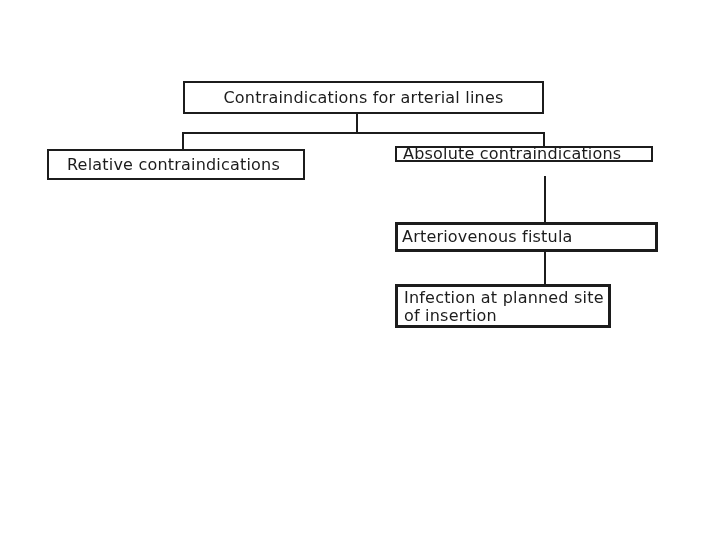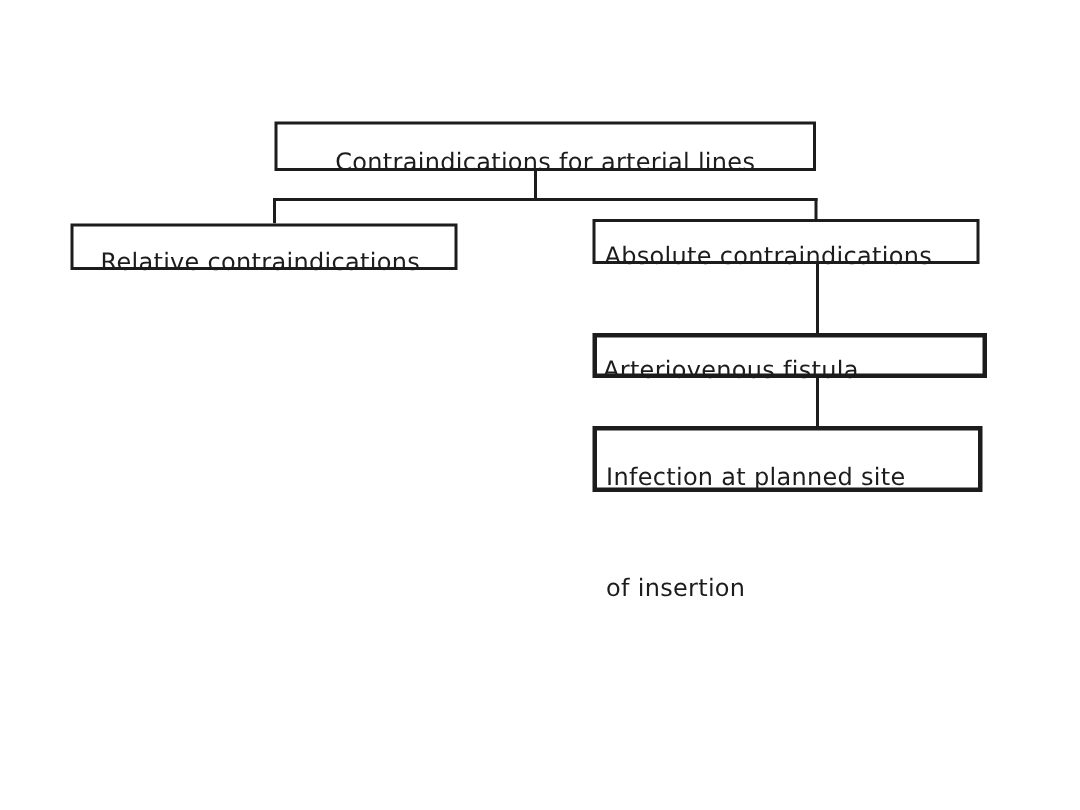--- a/index.html
+++ b/index.html
@@ -21,33 +21,33 @@
     box-sizing: border-box;
     background: var(--box-bg, #ffffff);
     border: 2px solid var(--ink, #1c1c1c);
     display: flex;
     align-items: center;
     font-size: 16px;
     letter-spacing: 0.2px;
     white-space: nowrap;
     line-height: 1.1;
   }
-  .node span { display: block; margin-top: 20px; }
+  .node span { display: block; }
   .connector {
     position: absolute;
     background: var(--ink, #1c1c1c);
   }
   
   .n-root      { left: 183px; top: 81px;  width: 361px; height: 33px; justify-content: center; }
   .n-relative  { left: 47px;  top: 149px; width: 258px; height: 31px; padding-left: 18px; }
-  .n-absolute  { left: 395px; top: 146px; width: 258px; height: 30px; padding-left: 6px; }
+  .n-absolute  { left: 395px; top: 146px; width: 258px; height: 16px; padding-left: 6px; }
   .n-av        { left: 395px; top: 222px; width: 263px; height: 30px; border-width: 3px; padding-left: 4px; text-align: right; }
-  .n-infection { left: 395px; top: 284px; width: 260px; height: 44px; border-width: 3px;
+  .n-infection { left: 395px; top: 284px; width: 216px; height: 44px; border-width: 3px;
                  padding-left: 6px; align-items: flex-start; padding-top: 2px;
-                 flex-direction: column; justify-content: flex-start; line-height: 18px; gap: 36px; }
+                 flex-direction: column; justify-content: flex-start; line-height: 18px; }
   
   .c-stub  { left: 356px; top: 114px; width: 2px;   height: 18px; }
   .c-hbar  { left: 182px; top: 132px; width: 363px; height: 2px;  }
   .c-ldrop { left: 182px; top: 132px; width: 2px;   height: 17px; }
   .c-rdrop { left: 543px; top: 132px; width: 2px;   height: 14px; }
   .c-av    { left: 544px; top: 176px; width: 2px;   height: 46px; }
   .c-inf   { left: 544px; top: 252px; width: 2px;   height: 32px; }
 </style>
 </head>
 <body>

